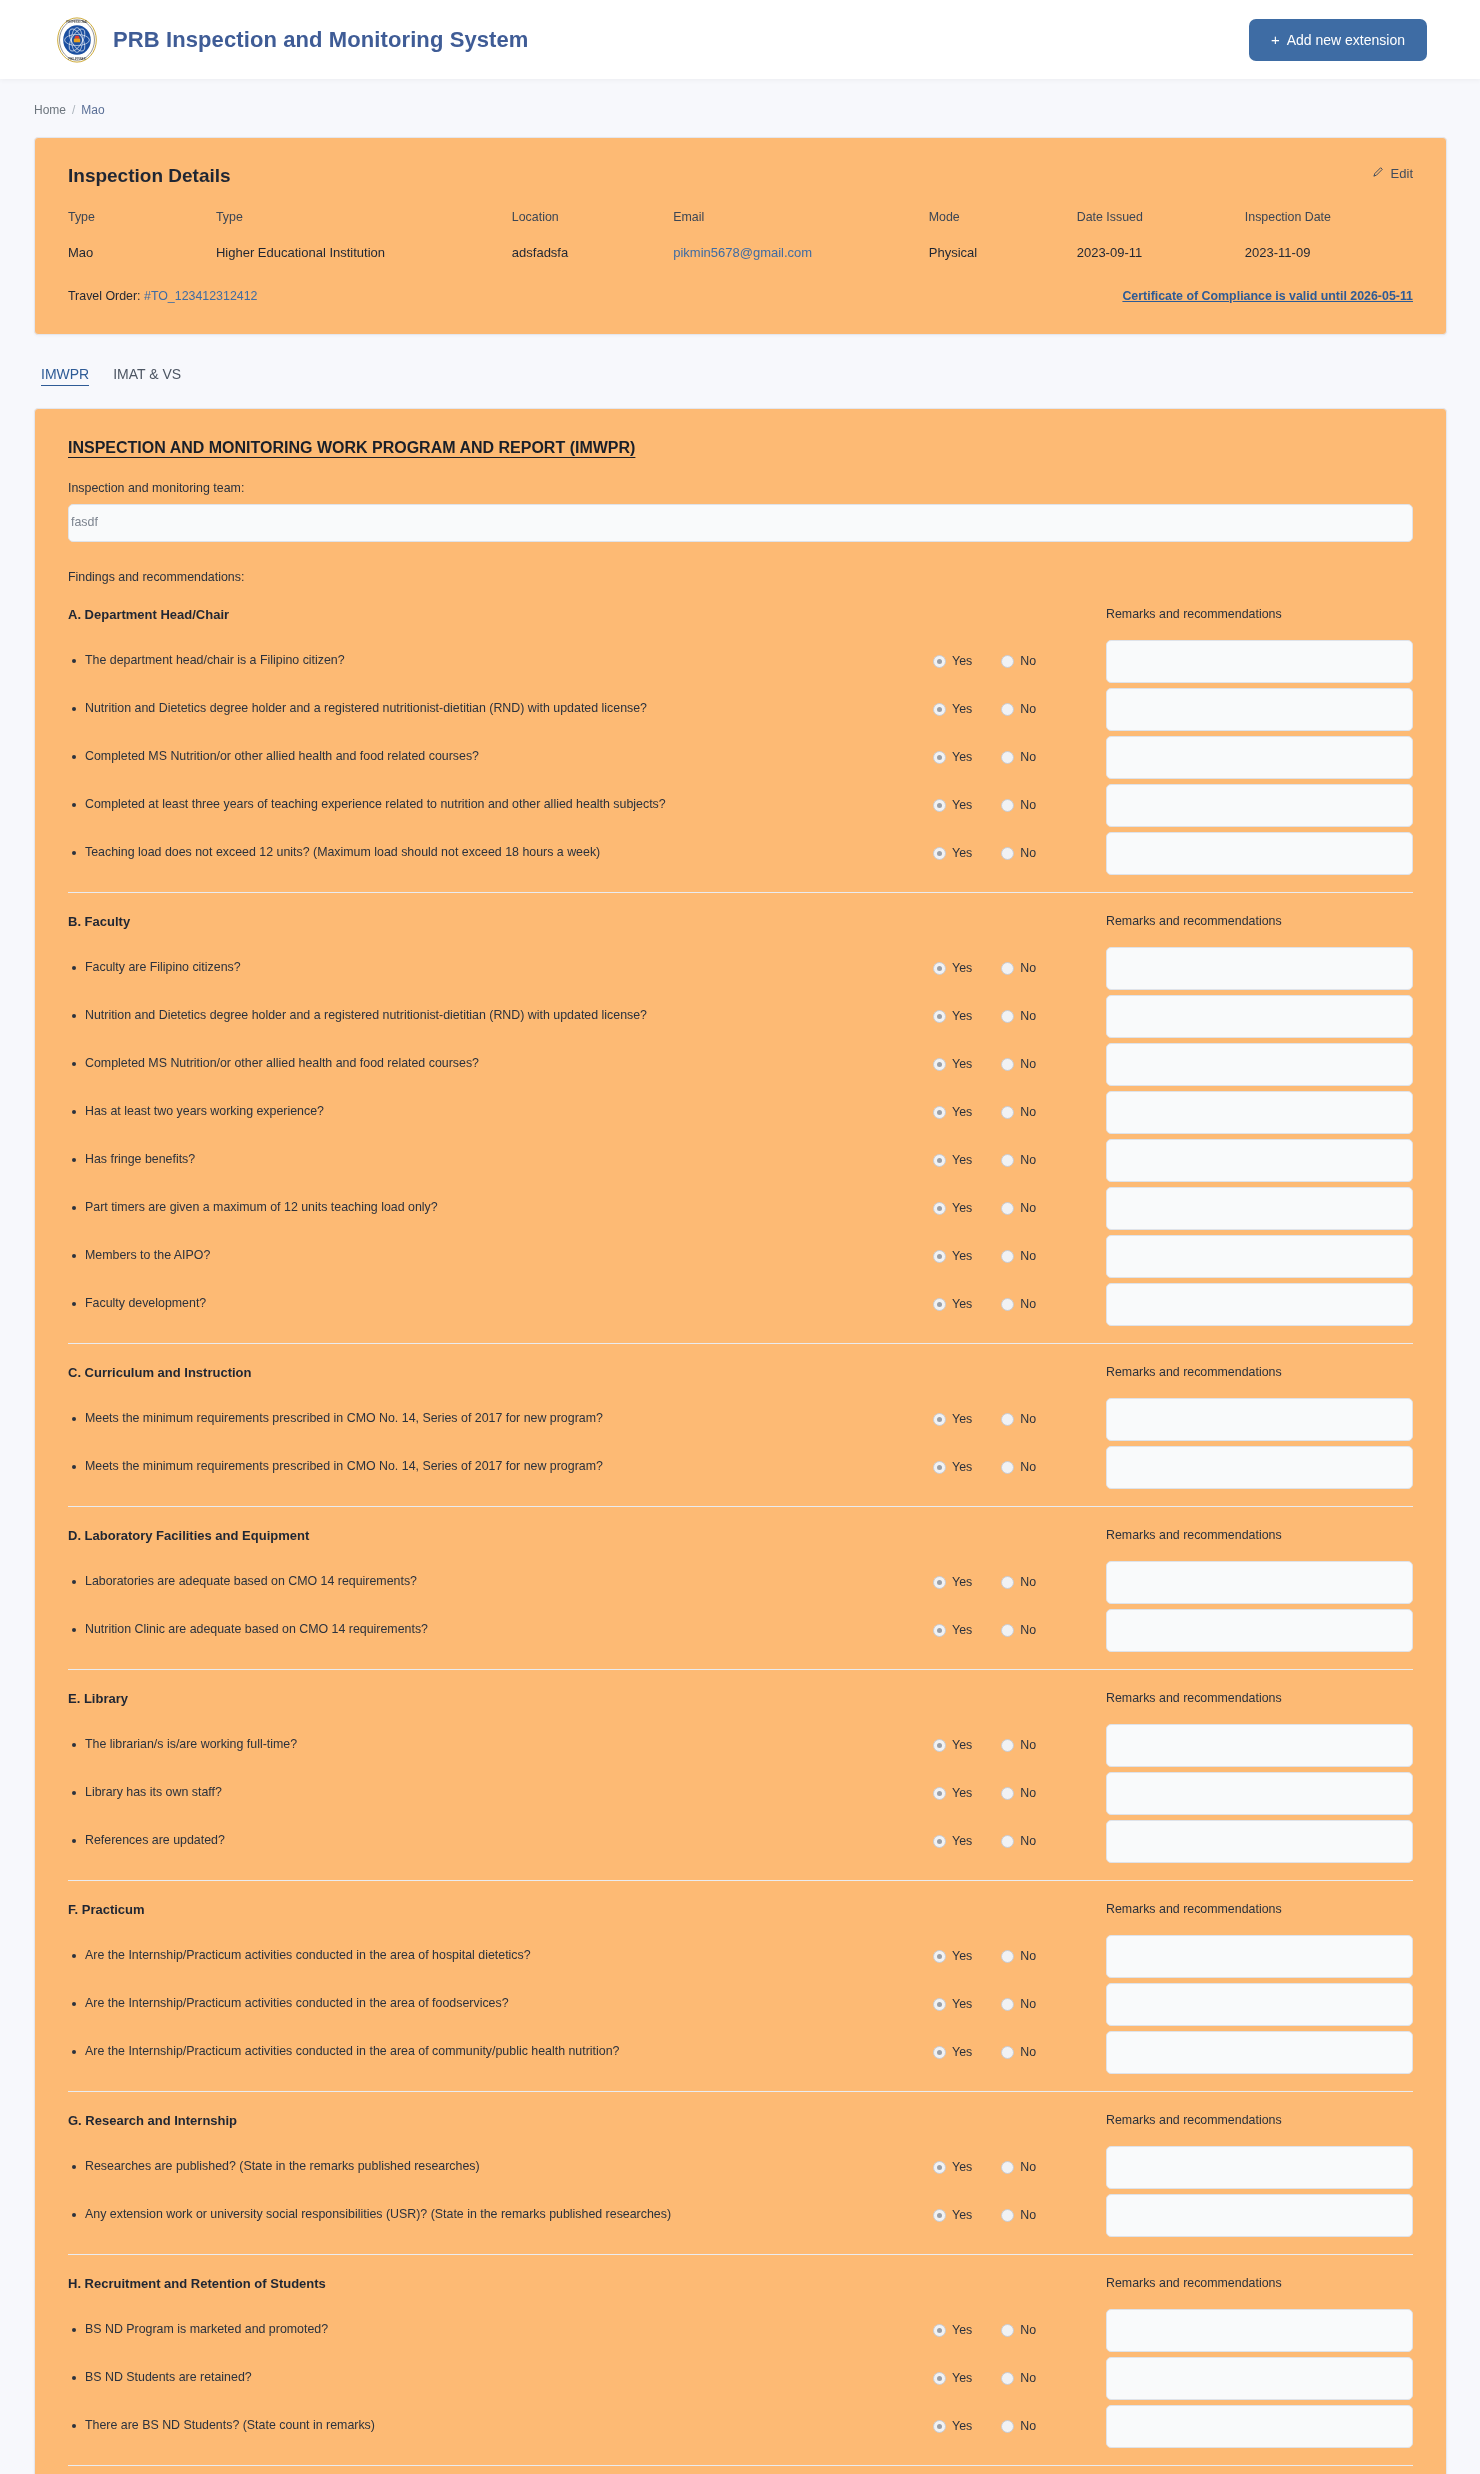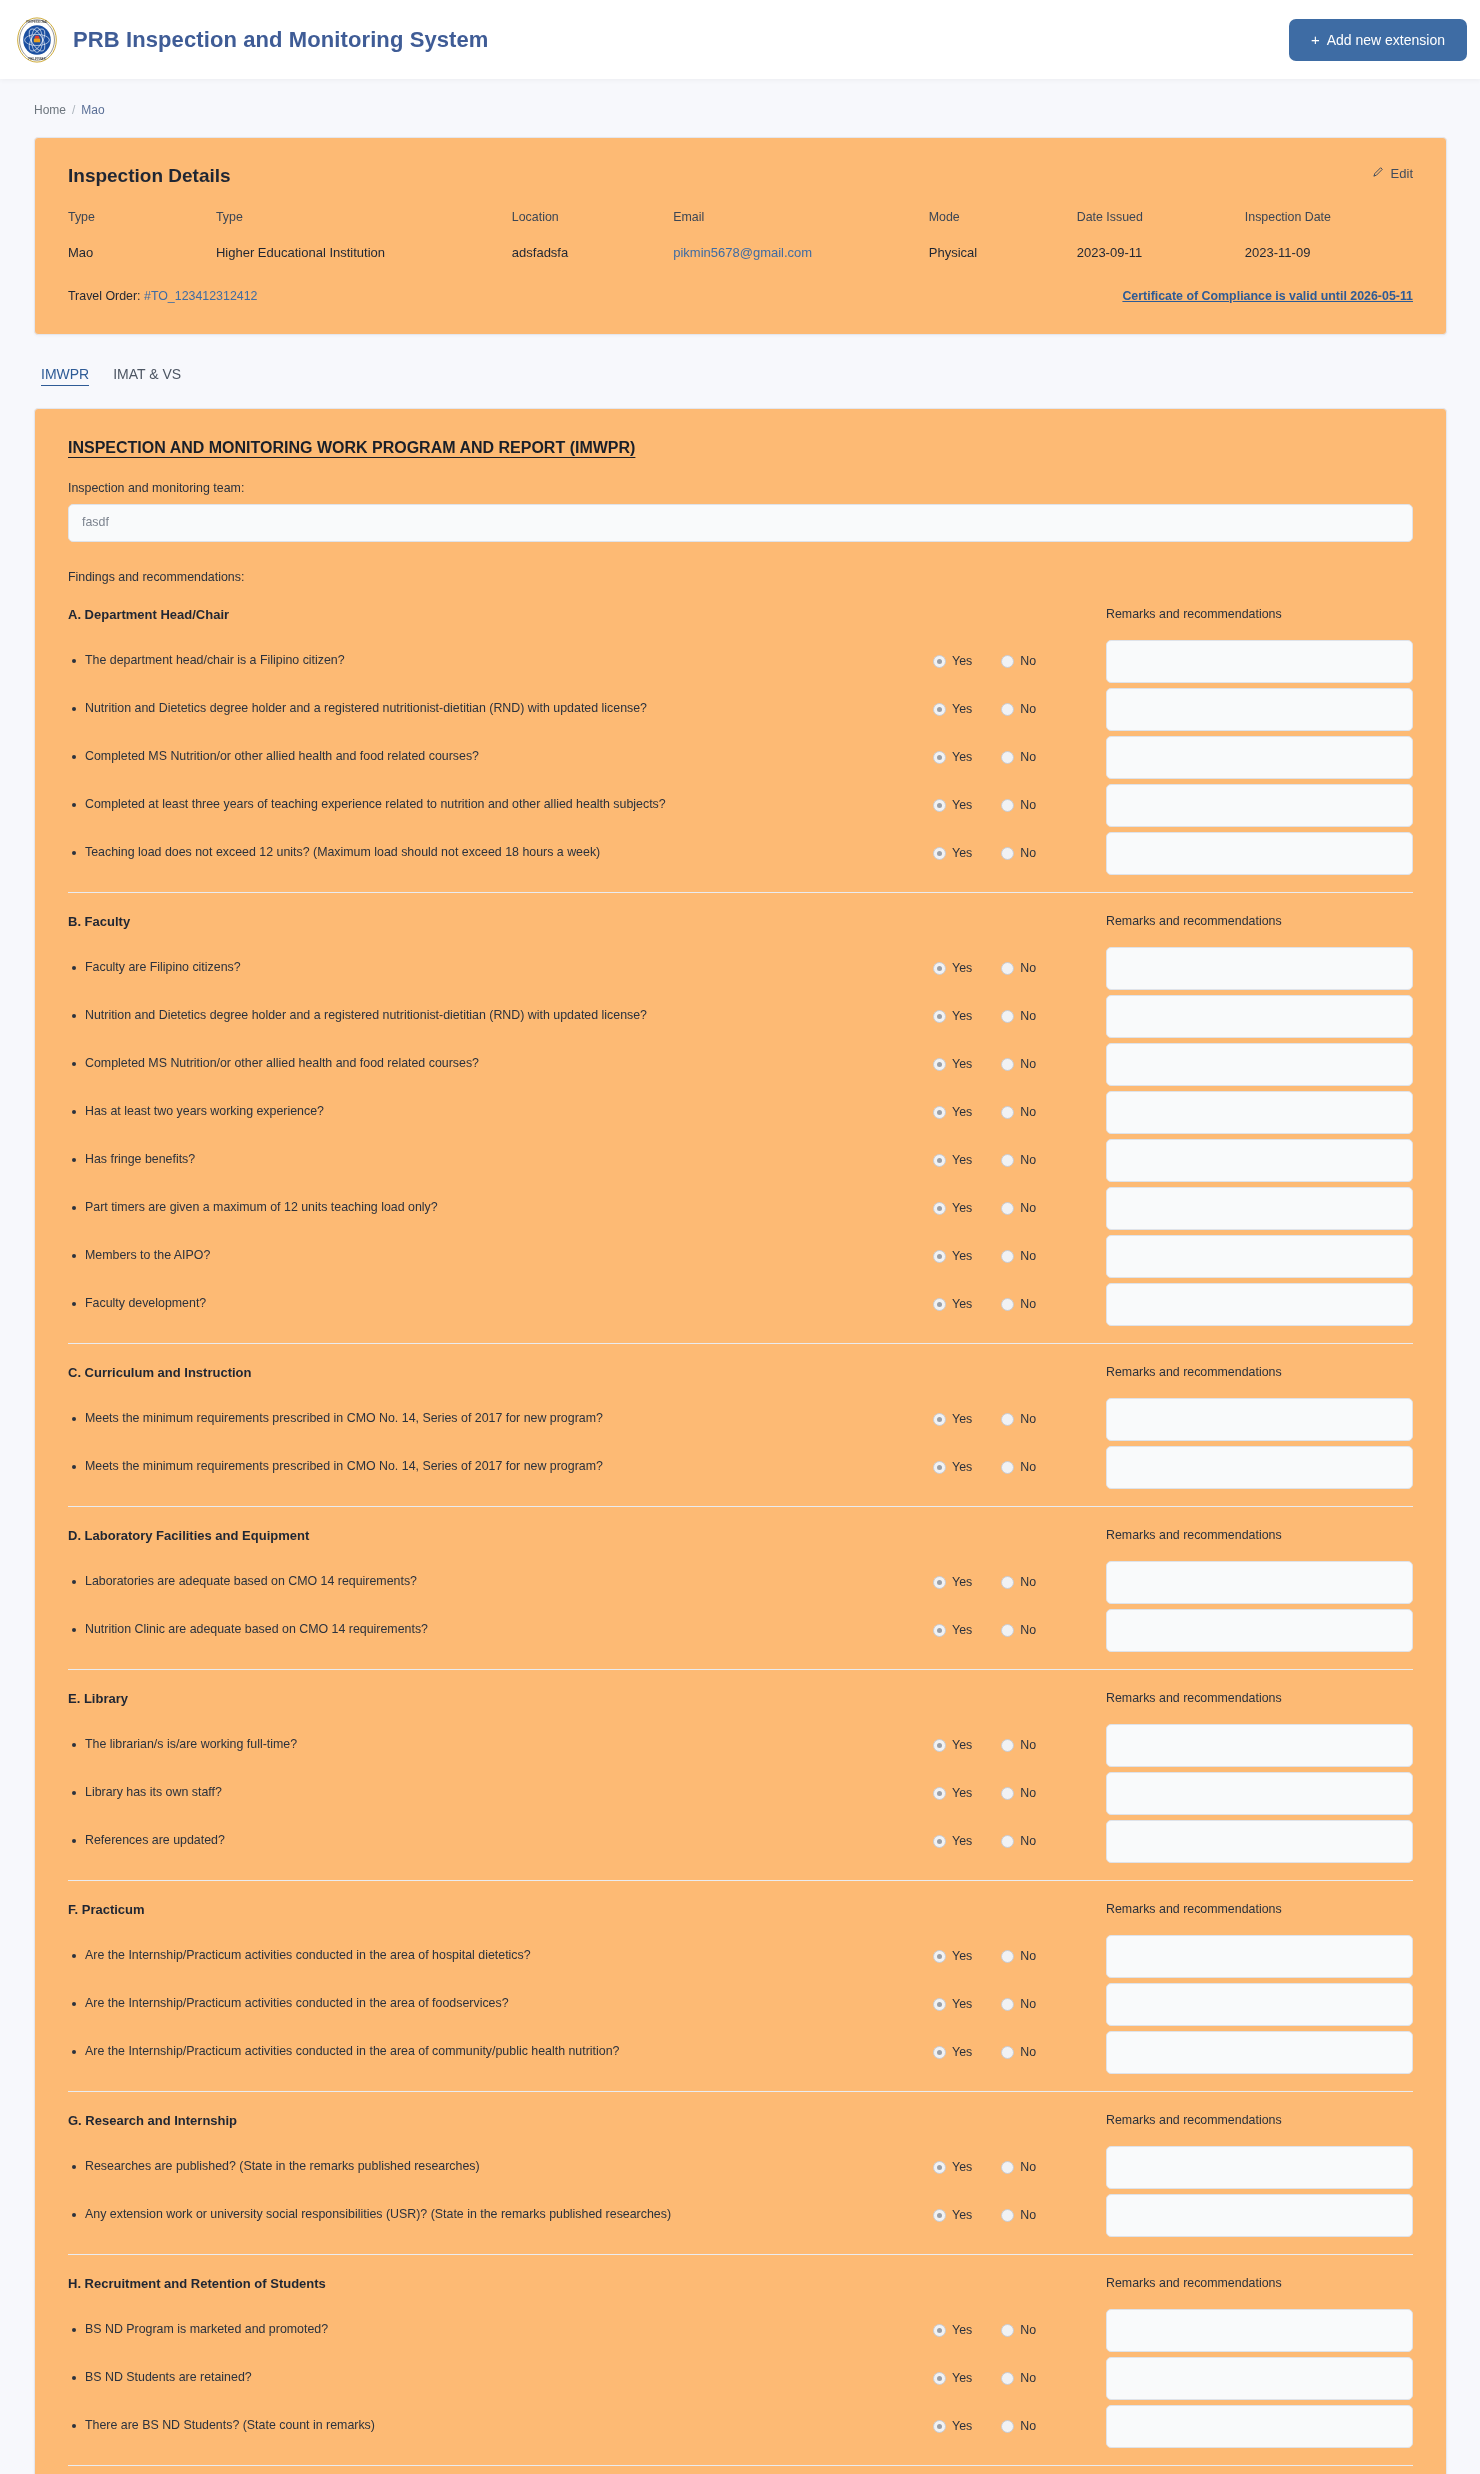--- a/index.html
+++ b/index.html
@@ -11,21 +11,21 @@
     -webkit-font-smoothing: antialiased;
   }
 
   
   .navbar {
     background: #ffffff;
     height: 79px;
     display: flex;
     align-items: center;
     justify-content: space-between;
-    padding: 0 14px;
+    padding: 0 54px;
     box-shadow: 0 1.5px 5px rgba(0,0,0,.045);
     position: relative;
     z-index: 5;
   }
   .brand { display: flex; align-items: center; gap: 13px; }
   .brand-title {
     font-size: 22px;
     font-weight: bold;
     color: #3f5c96;
     letter-spacing: 0.1px;
@@ -140,21 +140,21 @@
     background: #f9fafb;
     border: 0.5px solid #dfe3ea;
     border-radius: 5px;
     font-family: "Liberation Sans", sans-serif;
     font-size: 12.4px;
     color: #7d848f;
     padding: 11px 13px;
     resize: none;
     display: block;
   }
-  .team-input { height: 38px; padding: 10px 13px; }
+  .team-input { height: 38px; padding: 10px 2px; }
 
   .findings-label { font-size: 12.4px; color: #2b323d; margin: 28px 0 23px 0; }
 
   
   .section { border-top: 0.5px solid #e9ecf1; padding: 21px 0 15px 0; }
   .section.first { border-top: none; padding-top: 0; }
   .sec-grid {
     display: grid;
     grid-template-columns: 1fr 317px;
     column-gap: 0;

